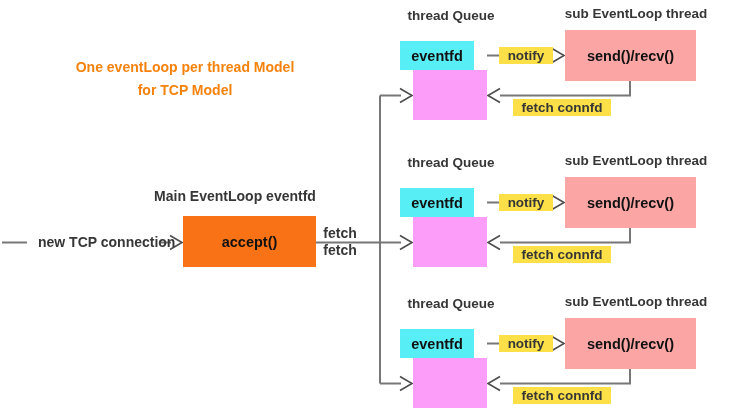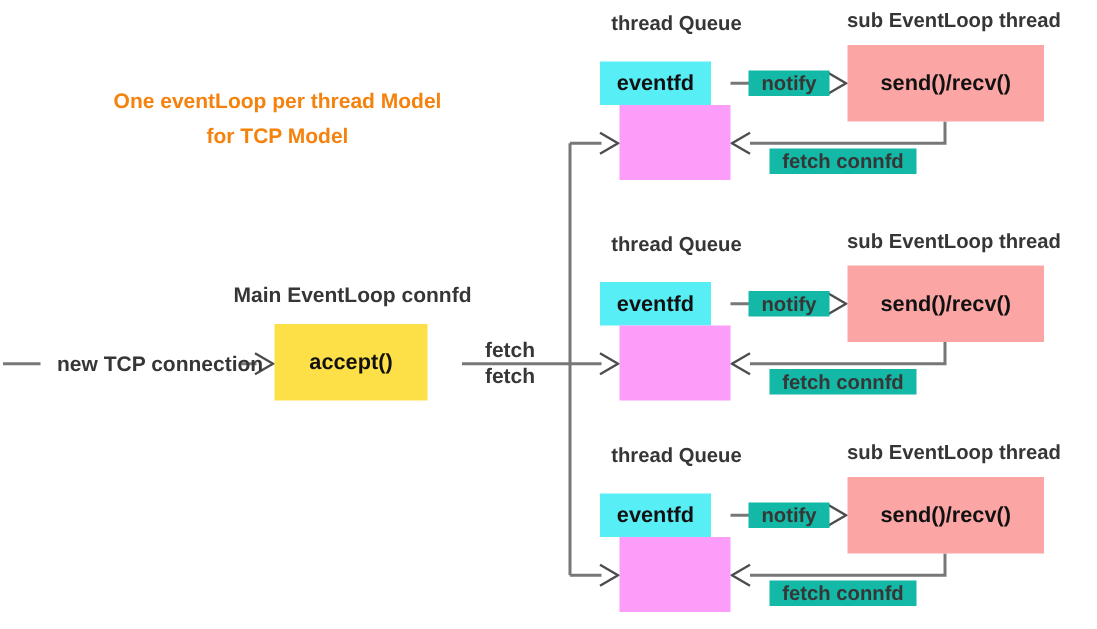--- a/index.html
+++ b/index.html
@@ -9,26 +9,26 @@
   }
   svg.connectors{position:absolute;left:0;top:0;z-index:1;}
   .title{
     position:absolute;left:15px;top:56px;width:340px;z-index:2;
     color:#F5820D;font-size:14px;font-weight:bold;text-align:center;line-height:23px;
   }
   .lbl{
     position:absolute;z-index:3;font-weight:bold;color:#363636;
     font-size:13.5px;text-align:center;white-space:nowrap;line-height:17px;
   }
-  .onln{background:#14b8a6;padding:0 2px;}
+  .onln{background:#fde047;padding:0 2px;}
   .box{
     position:absolute;z-index:2;display:flex;align-items:center;justify-content:center;
     font-weight:bold;color:#111111;font-size:14.5px;
   }
-  .box-green{left:183px;top:216px;width:102px;height:51px;background:#fde047;}
+  .box-green{left:183px;top:216px;width:133px;height:51px;background:#f97316;}
   .group{position:absolute;left:0;width:731px;height:135px;}
   .box-cyan{left:388px;top:41px;width:74px;height:29px;background:#58EEF6;margin-left:12px;}
   .box-pink{left:413px;top:70px;width:74px;height:50px;background:#FC9DF9;}
   .box-yellow{left:565px;top:30px;width:131px;height:51px;background:#fca5a5;}
   .queue-lbl{left:396px;top:7px;width:110px;}
   .sub-lbl{left:560px;top:5px;width:152px;}
   .notify-lbl{left:499px;top:47px;width:50px;}
   .fetch-lbl{left:513px;top:99px;width:94px;}
   .main-thread-lbl{left:145px;top:188px;width:180px;font-size:14px;}
   .incoming-lbl{left:38px;top:234px;width:133px;font-size:14px;}
@@ -71,21 +71,21 @@
     <polyline class="chev" points="552,336.5 564,343.5 552,350.5"></polyline>
     <path class="line" d="M630,369 V383.5 H500"></path>
     <polyline class="chev" points="500,376.5 488,383.5 500,390.5"></polyline>
   </svg>
 
   <div class="title">
     <div>One eventLoop per thread Model</div>
     <div>for TCP Model</div>
   </div>
 
-  <div class="lbl main-thread-lbl">Main EventLoop connfd</div>
+  <div class="lbl main-thread-lbl">Main EventLoop eventfd</div>
   <div class="box box-green">
     <span>accept()</span>
   </div>
   <div class="lbl incoming-lbl">new TCP connection</div>
   <div class="lbl sendconnfd-lbl">
     <div>fetch</div>
     <div>fetch</div>
   </div>
 
   <div class="group" style="top:0">

